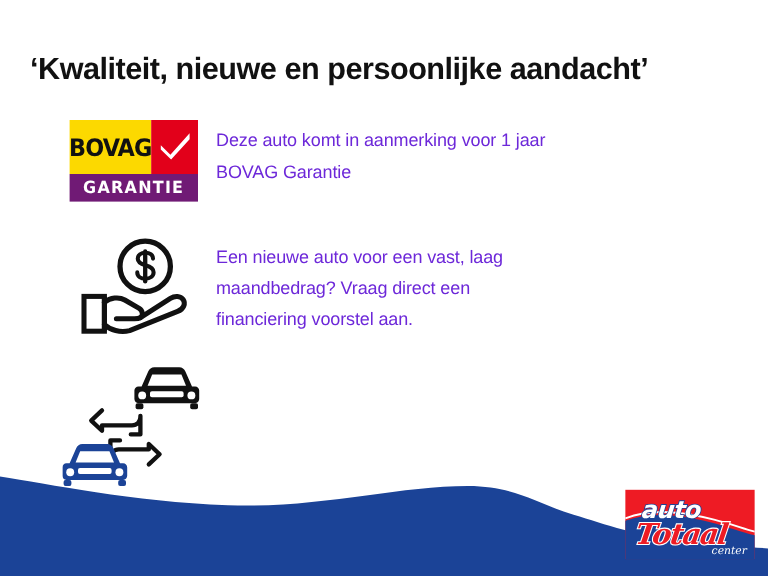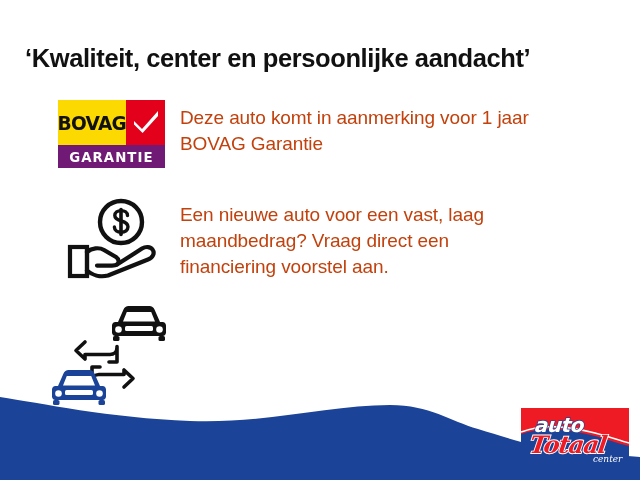--- a/index.html
+++ b/index.html
@@ -34,23 +34,23 @@
   }
 
   
   .feature-row {
     position: absolute;
     left: 0;
     width: 640px;
   }
   .feature-text {
     position: absolute;
-    font-size: 19px;
+    font-size: 15px;
     line-height: 26px;
-    color: #c2410c;
+    color: #6d28d9;
     letter-spacing: -0.1px;
     white-space: pre-line;
   }
   #row-bovag   { top: 96px;  height: 80px; }
   #row-finance { top: 196px; height: 96px; }
   #row-tradein { top: 300px; height: 104px; }
 
   #bovag-text   { left: 180px; top: 9px; }
   #finance-text { left: 180px; top: 6px; }
   #tradein-text { left: 180px; top: 32px; }
@@ -142,21 +142,21 @@
     top: 408px;
     width: 108px;
     height: 58px;
   }
 </style>
 </head>
 <body>
 
 <div id="promo-card">
 
-  <div id="headline">‘Kwaliteit, center en persoonlijke aandacht’</div>
+  <div id="headline">‘Kwaliteit, nieuwe en persoonlijke aandacht’</div>
 
   <div class="feature-row" id="row-bovag">
 
     <div id="bovag-logo">
       <div id="bovag-top">
         <div id="bovag-yellow">
           <span id="bovag-wordmark">BOVAG</span>
         </div>
         <div id="bovag-red">
           <svg id="bovag-check" width="26" height="24" viewBox="0 0 26 24">

